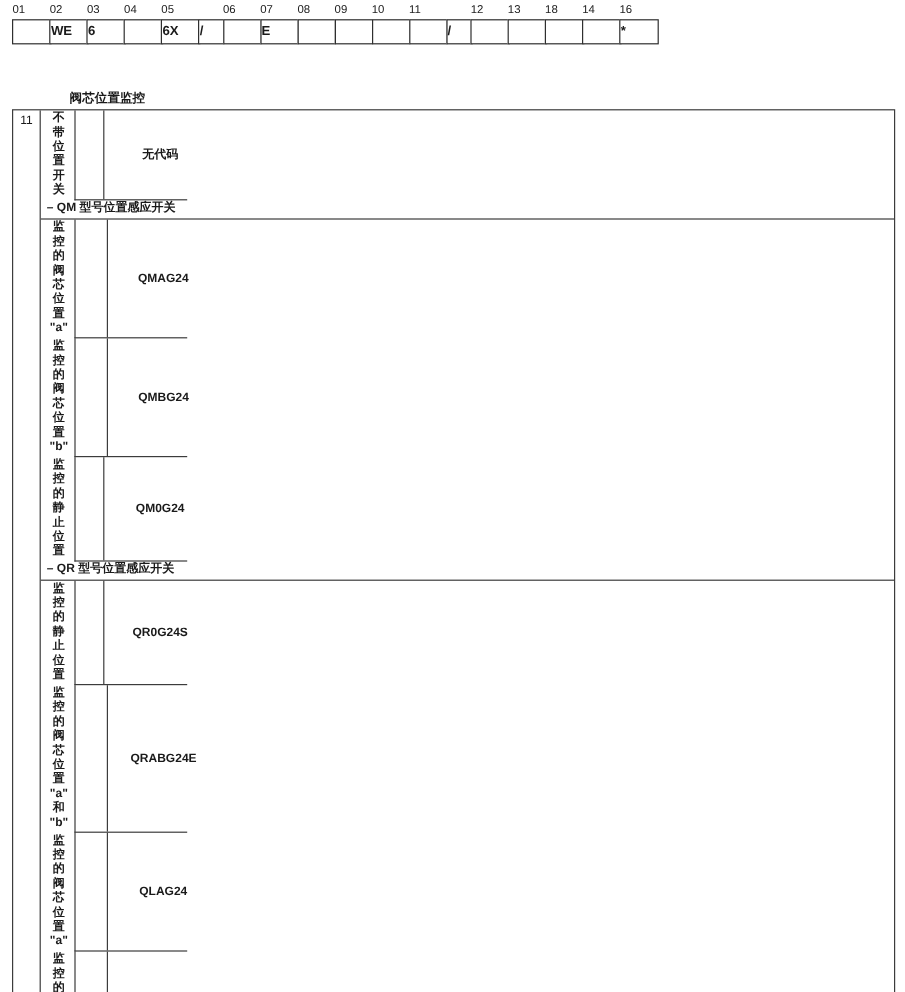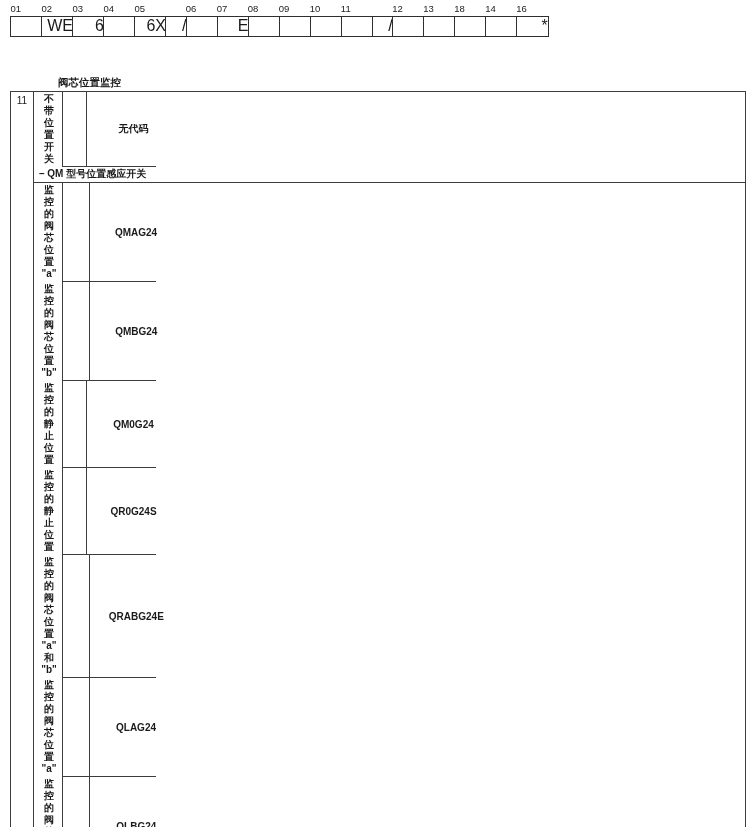--- a/index.html
+++ b/index.html
@@ -12,21 +12,21 @@
   }
   .page { position:absolute; left:10px; top:3px; width:736px; }
 
   
   .strip { display:flex; padding-left:2px; }
   .code-col { width:32.6px; display:flex; flex-direction:column; margin-left:-1.6px; }
   .code-col.slash { width:22px; }
   .code-pos { height:13px; font-size:9.5px; text-align:left; color:#222; line-height:12px; }
   .code-box {
     height:21px; border:1.6px solid #2f2f2f; background:#fff;
-    font-size:16px; font-weight:normal; text-align:right; line-height:18px;
+    font-size:11px; font-weight:bold; text-align:left; line-height:18px;
   }
 
   
   .sec-heading { font-size:10.5px; font-weight:bold; margin:12px 0 2px 0; line-height:13px; }
   .sec-heading.first { margin-top:39px;padding-left:48px; }
 
   .otable { display:flex; border:1.5px solid #3c3c3c; margin-bottom:0; background:#fff; }
   .numcol {
     width:23px; border-right:1.2px solid #3c3c3c; flex:0 0 auto;
     font-size:10px; text-align:center; padding-top:3px; color:#1a1a1a;
@@ -137,20 +137,23 @@
             <div class="code">QMAG24</div>
           </div>
           <div class="row code">
             <div class="lab">监控的阀芯位置 "b"</div>
             <div class="code">QMBG24</div>
           </div>
           <div class="row code">
             <div class="lab">监控的静止位置</div>
             <div class="code">QM0G24</div>
           </div>
+          <div class="row subhead">
+            <div class="lab">– QR 型号位置感应开关</div>
+          </div>
           <div class="row code">
             <div class="lab">监控的静止位置</div>
             <div class="code">QR0G24S</div>
           </div>
           <div class="row code">
             <div class="lab">监控的阀芯位置 "a" 和 "b"</div>
             <div class="code">QRABG24E</div>
           </div>
           <div class="row code">
             <div class="lab">监控的阀芯位置 "a"</div>

